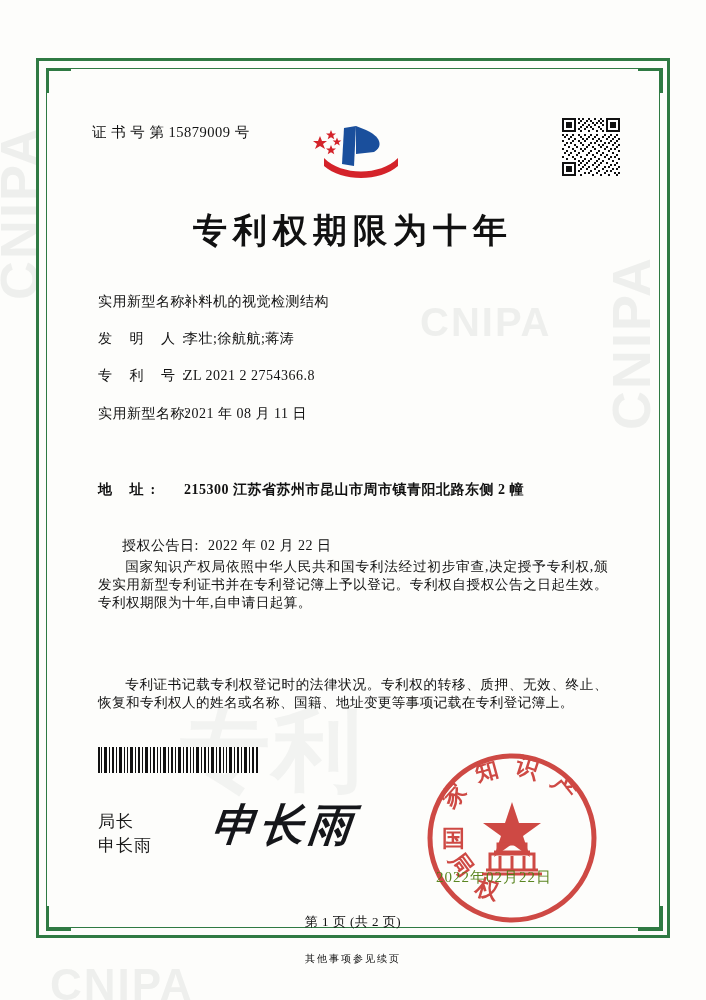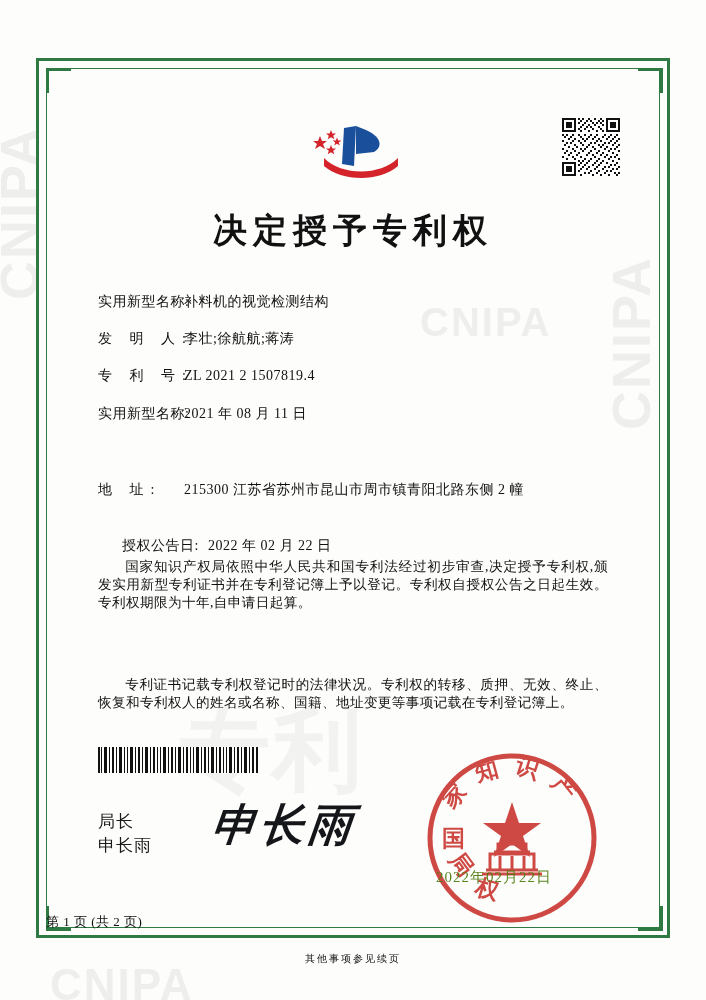--- a/index.html
+++ b/index.html
@@ -123,21 +123,21 @@
     letter-spacing: 7px;
   }
   .field .val {
     letter-spacing: 0.5px;
   }
   #f-name  { top: 225px; }
   #f-inv   { top: 262px; }
   #f-num   { top: 299px; }
   #f-apply { top: 337px; }
   #f-owner { top: 375px; }
-  #f-addr  { top: 413px; }
+  #f-addr  { top: 413px; font-weight: bold; }
   #f-grant { top: 469px; margin-left: 24px; }
   #f-grantno {
     position: absolute;
     left: 318px; top: 451px;
     font-size: 14px;
     white-space: nowrap;
     letter-spacing: 0.5px;
   }
 
   
@@ -196,20 +196,21 @@
     letter-spacing: 1px;
     opacity: 0.92;
     font-family: "Liberation Serif", serif;
   }
 
   
   #page-no {
     position: absolute;
     left: 0; right: 0;
     top: 845px;
+    text-align: center;
     font-size: 13px;
     color: #111;
     letter-spacing: 0.5px;
   }
 
   
   #footer-note {
     position: absolute;
     left: 0; right: 0;
     top: 952px;
@@ -232,20 +233,21 @@
 
   <div id="frame-outer"></div>
   <div id="frame-inner"></div>
   <div class="corner tl"></div>
   <div class="corner tr"></div>
   <div class="corner bl"></div>
   <div class="corner br"></div>
 
   <div id="content">
 
+    <div id="cert-no">证 书 号 第 15879009 号</div>
 
     <div id="logo">
       <svg viewBox="0 0 110 66" width="110" height="66" aria-hidden="true">
         <path d="M40 8 L52 6 L50 46 L38 44 Z" fill="#1a4f9c"></path>
         <path d="M52 6 L62 10 C76 16 80 26 70 32 L52 34 Z" fill="#1a4f9c"></path>
         <path d="M20 38 C38 56 76 56 94 38 L94 46 C76 62 38 62 20 46 Z" fill="#d4232a"></path>
         <g fill="#d4232a">
           <polygon points="16,16 18,21 23,21 19,24 21,29 16,26 11,29 13,24 9,21 14,21"></polygon>
           <polygon points="27,10 28.4,13.5 32,13.5 29.2,15.8 30.3,19.3 27,17.2 23.7,19.3 24.8,15.8 22,13.5 25.6,13.5"></polygon>
           <polygon points="27,25 28.4,28.5 32,28.5 29.2,30.8 30.3,34.3 27,32.2 23.7,34.3 24.8,30.8 22,28.5 25.6,28.5"></polygon>
@@ -448,30 +450,30 @@
             <rect x="28" y="27" width="1" height="1"></rect>
           <rect x="9" y="28" width="1" height="1"></rect>
             <rect x="15" y="28" width="1" height="1"></rect>
             <rect x="19" y="28" width="1" height="1"></rect>
             <rect x="23" y="28" width="1" height="1"></rect>
             <rect x="27" y="28" width="1" height="1"></rect>
         </g>
       </svg>
     </div>
 
-    <div id="title">决定授予专利权</div>
+    <div id="title">专利权期限为十年</div>
 
     <div class="field" id="f-name">
       <span class="lab">实用新型名称:</span><span class="val">补料机的视觉检测结构</span>
     </div>
     <div class="field" id="f-inv">
       <span class="lab spaced">发 明 人:</span><span class="val">李壮;徐航航;蒋涛</span>
     </div>
     <div class="field" id="f-num">
-      <span class="lab spaced">专 利 号:</span><span class="val">ZL 2021 2 1507819.4</span>
+      <span class="lab spaced">专 利 号:</span><span class="val">ZL 2021 2 2754366.8</span>
     </div>
     <div class="field" id="f-apply">
       <span class="lab">实用新型名称:</span><span class="val">2021 年 08 月 11 日</span>
     </div>
     <div class="field" id="f-addr">
       <span class="lab spaced">地 址:</span><span class="val">215300 江苏省苏州市昆山市周市镇青阳北路东侧 2 幢</span>
     </div>
     <div class="field" id="f-grant">
       <span class="lab">授权公告日:</span><span class="val">2022 年 02 月 22 日</span>
     </div>

